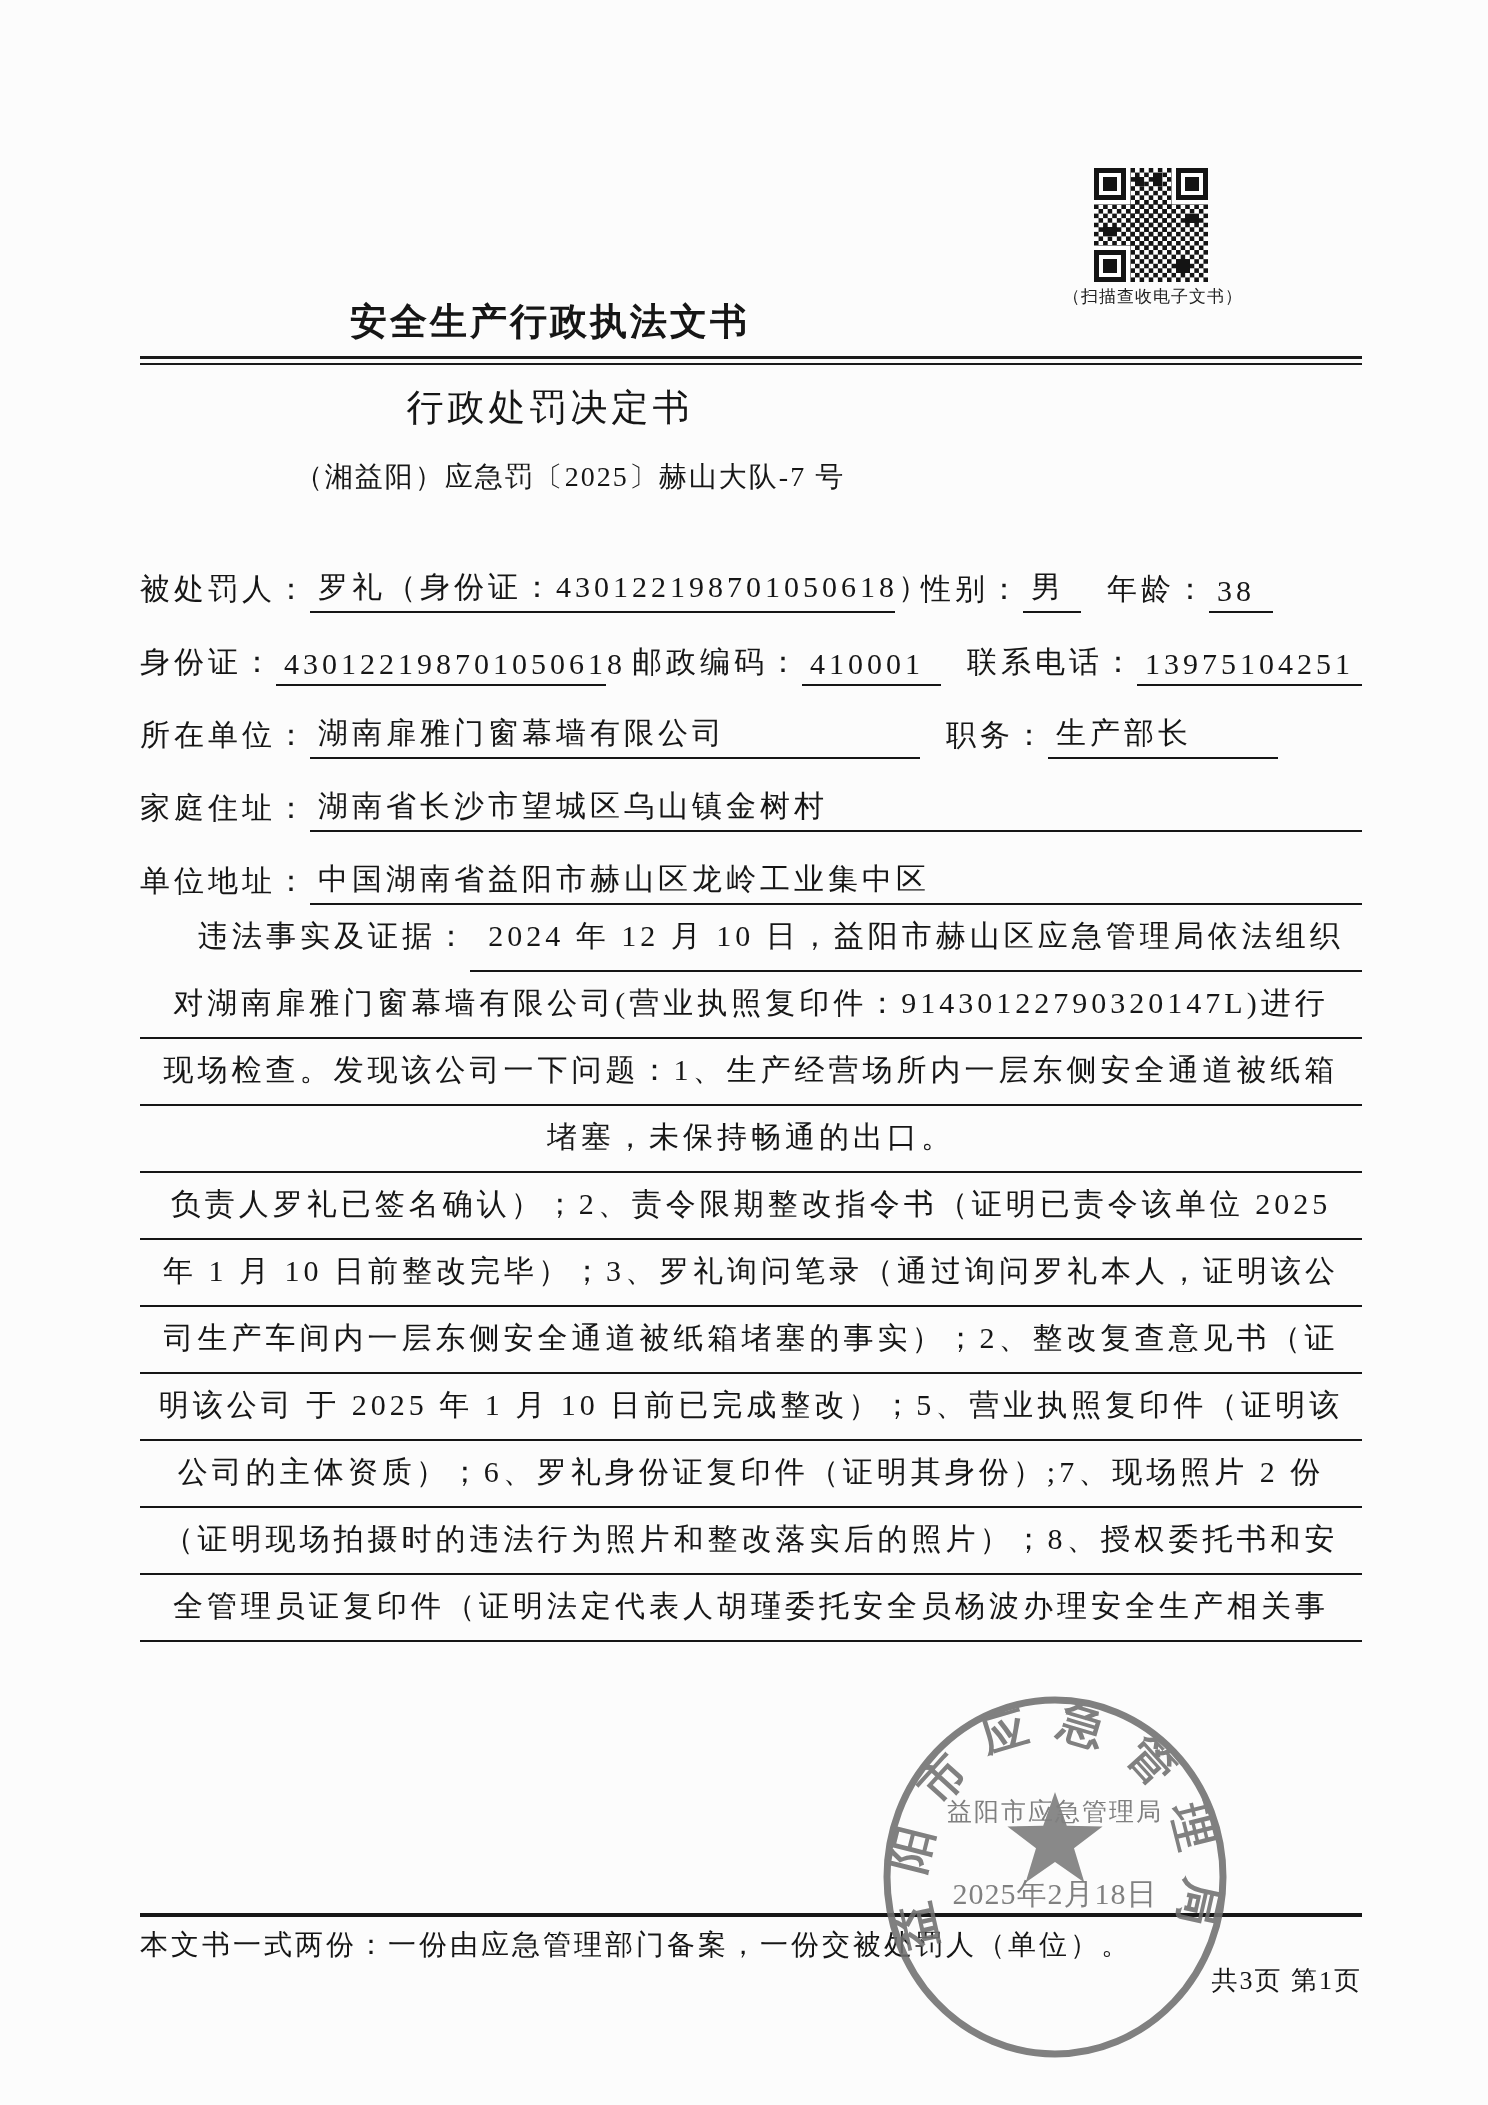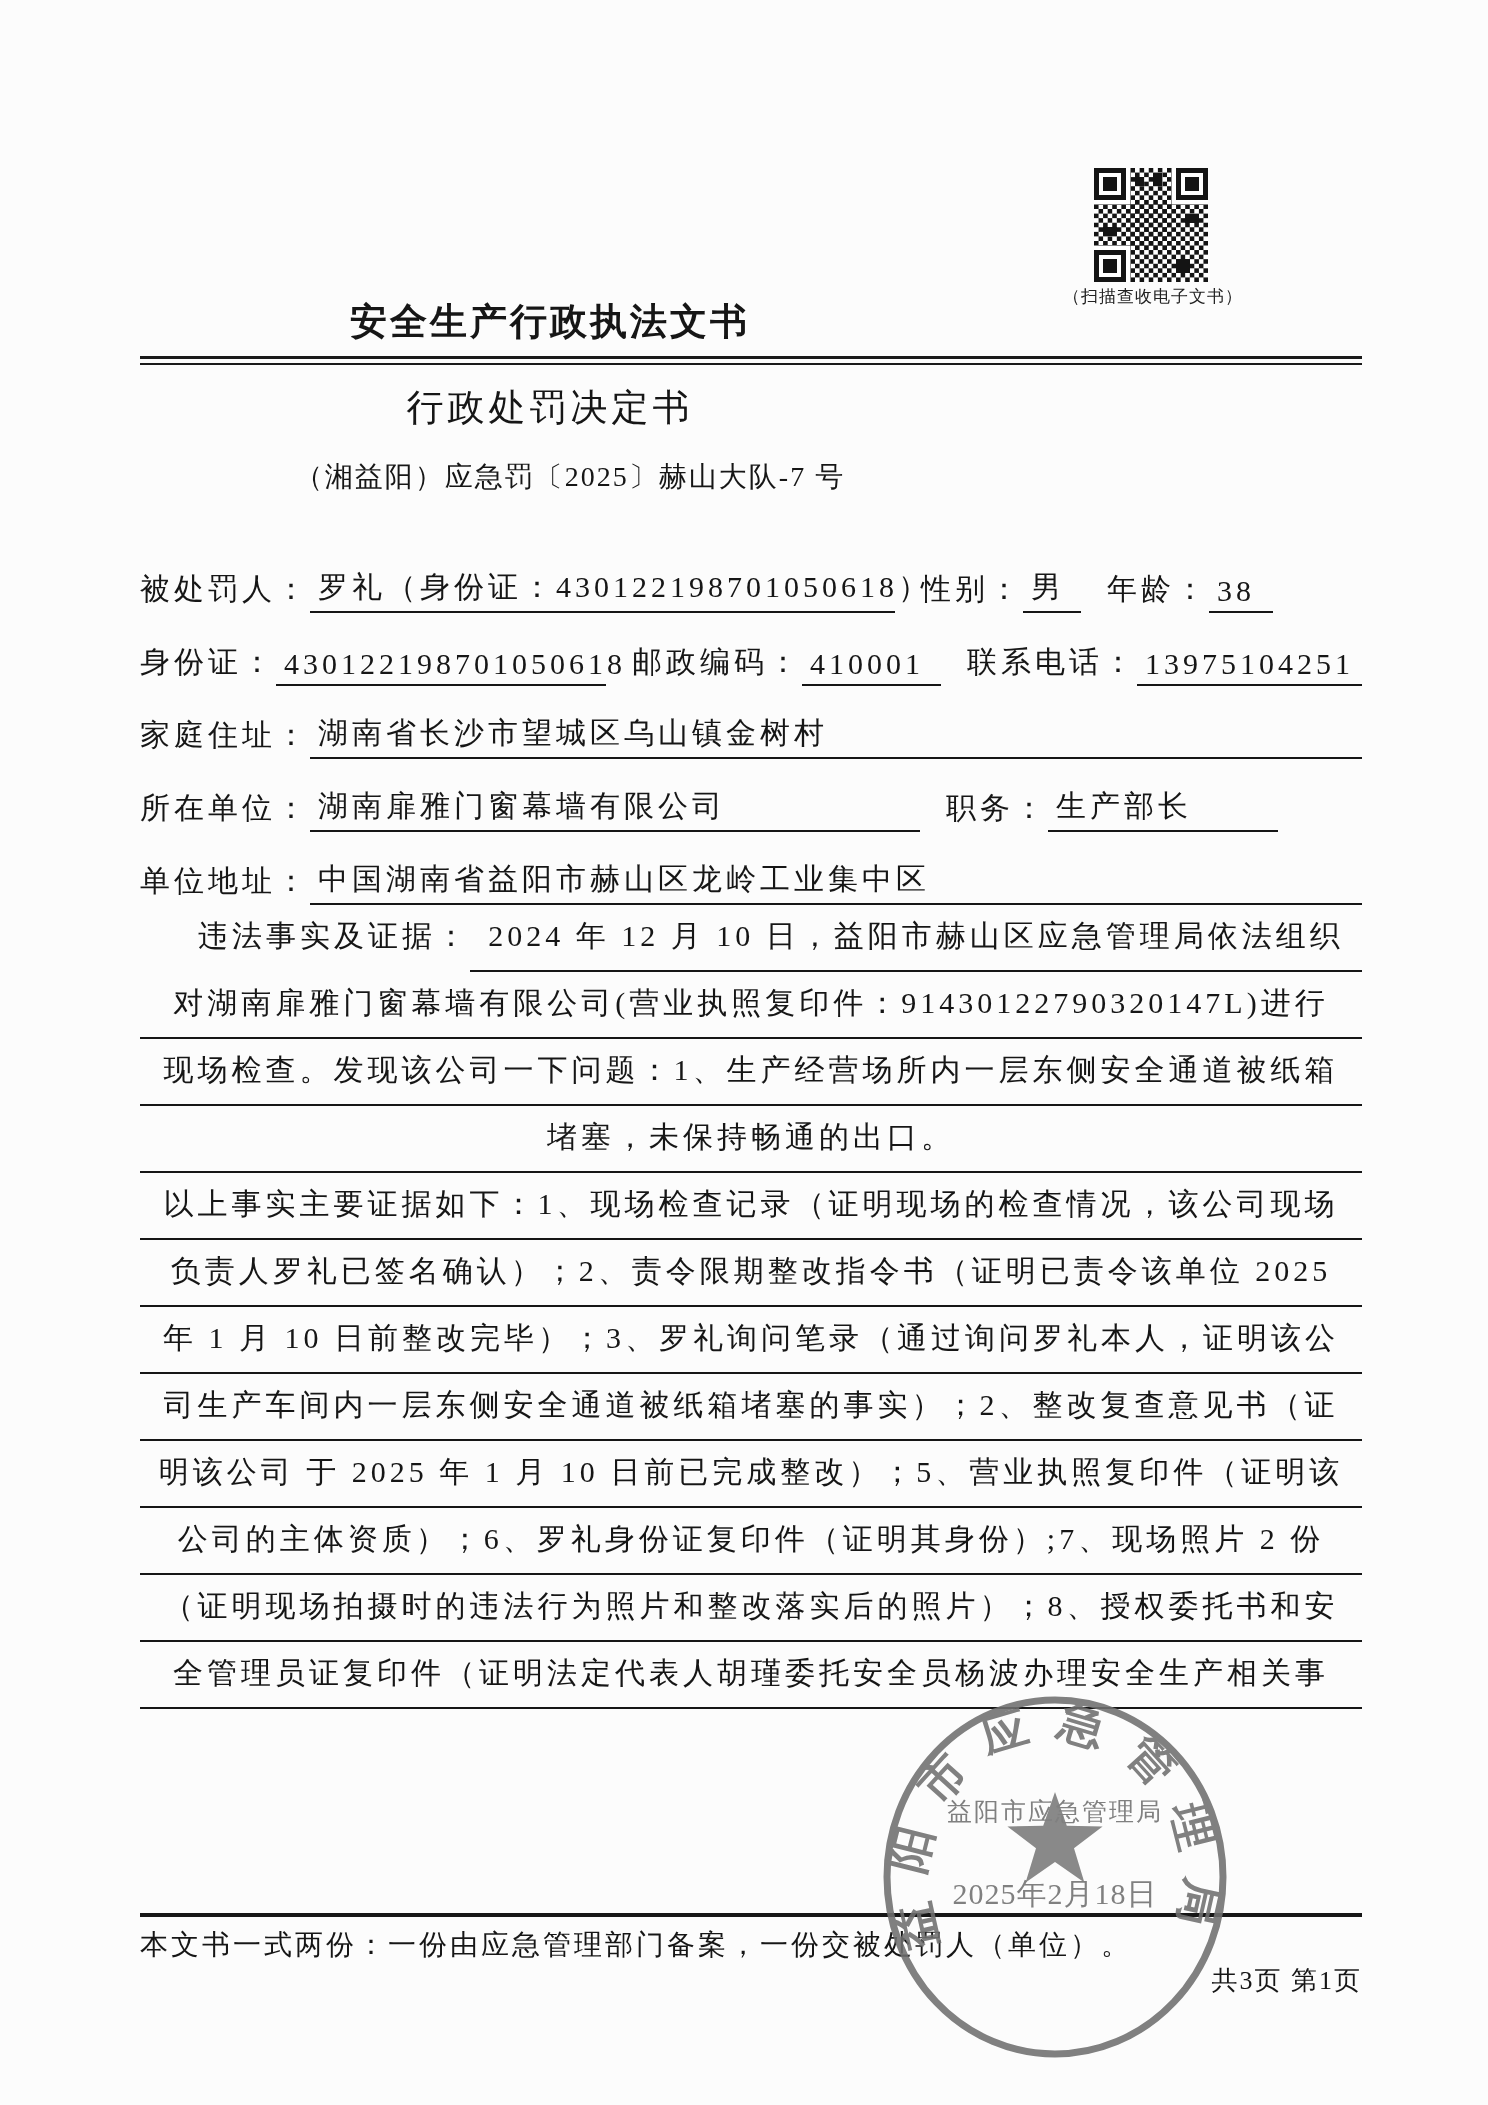--- a/index.html
+++ b/index.html
@@ -107,44 +107,43 @@
     </div>
     <div class="field-row">
       <span class="f-label">身份证：</span>
       <span class="f-value w330">430122198701050618</span>
       <span class="f-label f-gap">邮政编码：</span>
       <span class="f-value w145">410001</span>
       <span class="f-label f-gap">联系电话：</span>
       <span class="f-value f-grow">13975104251</span>
     </div>
     <div class="field-row">
-      <span class="f-label">家庭住址：</span>
-      <span class="f-value f-grow">湖南省长沙市望城区乌山镇金树村</span>
-    </div>
-    <div class="field-row">
       <span class="f-label">所在单位：</span>
       <span class="f-value w610">湖南扉雅门窗幕墙有限公司</span>
       <span class="f-label f-gap">职务：</span>
       <span class="f-value w230">生产部长</span>
+    </div>
+    <div class="field-row">
+      <span class="f-label">家庭住址：</span>
+      <span class="f-value f-grow">湖南省长沙市望城区乌山镇金树村</span>
     </div>
     <div class="field-row">
       <span class="f-label">单位地址：</span>
       <span class="f-value f-grow">中国湖南省益阳市赫山区龙岭工业集中区</span>
     </div>
   </div>
 
   <div class="body-text">
     <div class="body-line first">
       <span class="intro-label">违法事实及证据：</span>
       <span class="intro-value">2024 年 12 月 10 日，益阳市赫山区应急管理局依法组织</span>
     </div>
     <div class="body-line">对湖南扉雅门窗幕墙有限公司(营业执照复印件：91430122790320147L)进行</div>
     <div class="body-line">现场检查。发现该公司一下问题：1、生产经营场所内一层东侧安全通道被纸箱</div>
     <div class="body-line">堵塞，未保持畅通的出口。</div>
-    <div class="body-line">以上事实主要证据如下：1、现场检查记录（证明现场的检查情况，该公司现场</div>
     <div class="body-line">负责人罗礼已签名确认）；2、责令限期整改指令书（证明已责令该单位 2025</div>
     <div class="body-line">年 1 月 10 日前整改完毕）；3、罗礼询问笔录（通过询问罗礼本人，证明该公</div>
     <div class="body-line">司生产车间内一层东侧安全通道被纸箱堵塞的事实）；2、整改复查意见书（证</div>
     <div class="body-line">明该公司 于 2025 年 1 月 10 日前已完成整改）；5、营业执照复印件（证明该</div>
     <div class="body-line">公司的主体资质）；6、罗礼身份证复印件（证明其身份）;7、现场照片 2 份</div>
     <div class="body-line">（证明现场拍摄时的违法行为照片和整改落实后的照片）；8、授权委托书和安</div>
     <div class="body-line">全管理员证复印件（证明法定代表人胡瑾委托安全员杨波办理安全生产相关事</div>
   </div>
 
   <div class="seal">

